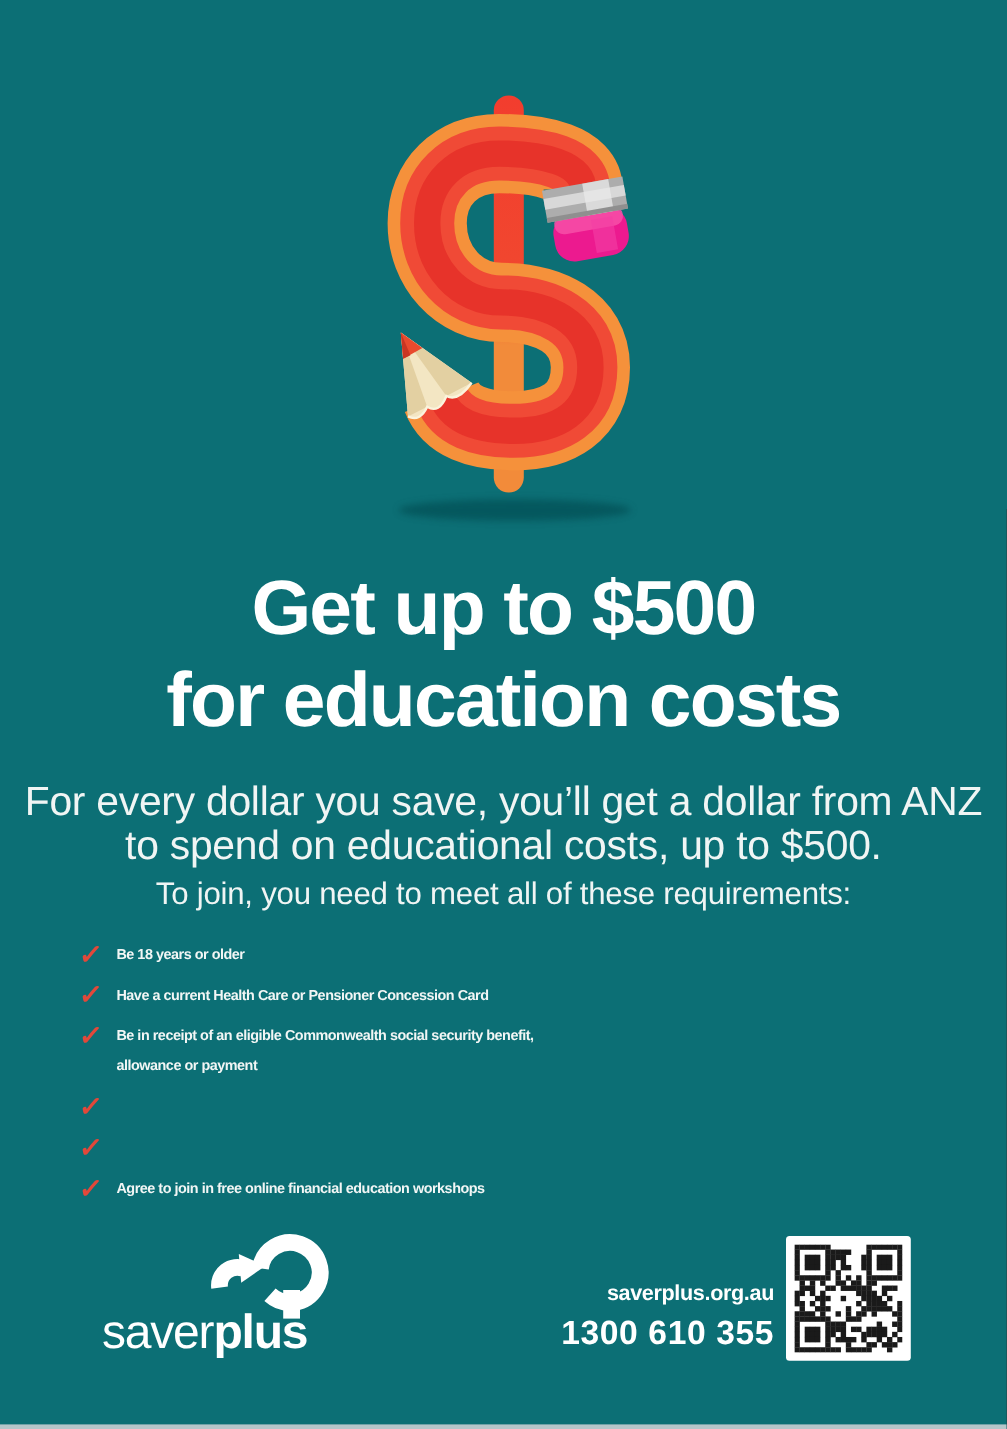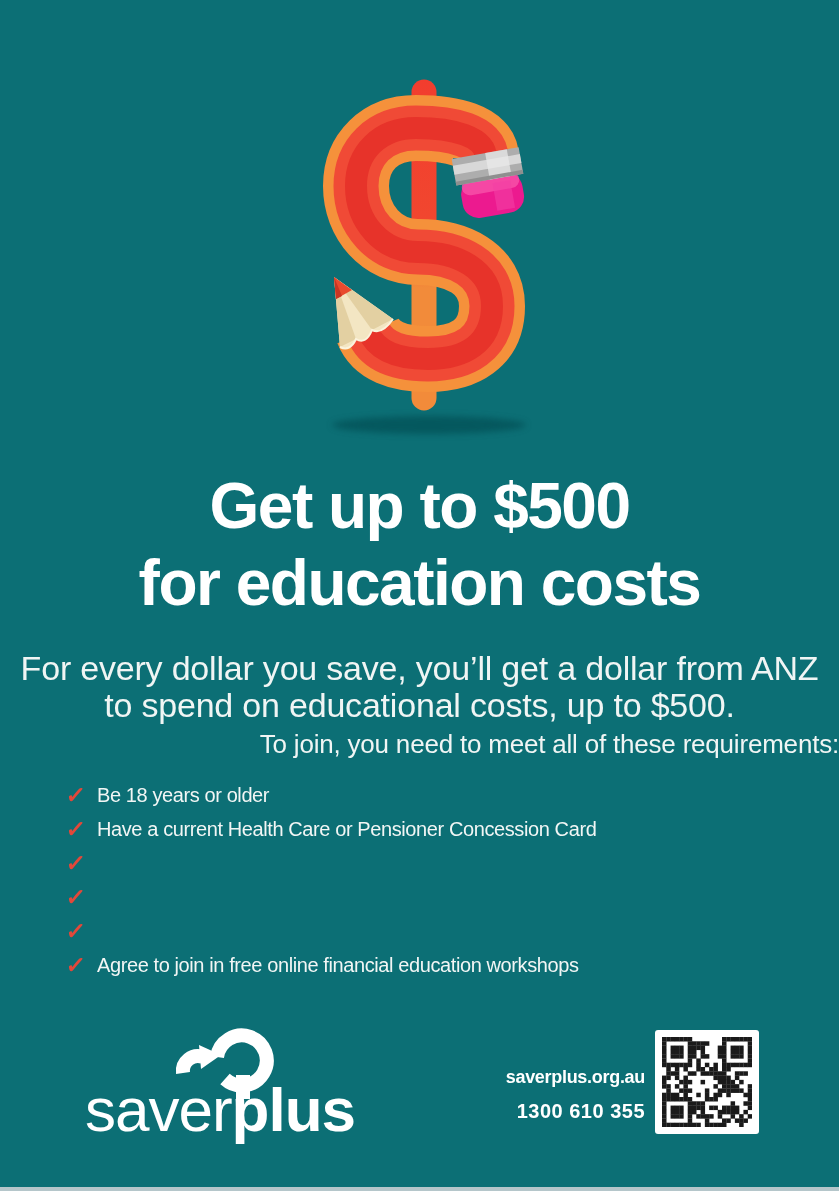--- a/index.html
+++ b/index.html
@@ -20,55 +20,56 @@
     white-space:pre-line;color:#ffffff;
   }
   .intro{
     position:absolute;top:650px;left:0;right:0;margin:0;
     text-align:center;
     font-size:34px;line-height:37px;font-weight:normal;
     white-space:pre-line;color:#F0F5F4;letter-spacing:-0.2px;
   }
   .req-heading{
     position:absolute;top:728px;left:0;right:0;margin:0;
-    text-align:right;
+    text-align:center;
     font-size:26px;line-height:32px;color:#F0F5F4;letter-spacing:-0.2px;
   }
   .checklist{
     position:absolute;top:783px;left:66px;right:30px;
     margin:0;padding:0;list-style:none;
   }
   .checklist li{
     display:flex;align-items:flex-start;
     margin-bottom:9px;
   }
   .check{
     flex:0 0 auto;
     color:#E2483A;
     font-size:23px;line-height:25px;
     width:31px;
     font-weight:bold;
     transform:skewX(-6deg);
   }
   .item-text{
-    font-size:20px;line-height:25px;color:#F2F6F5;
+    font-size:12px;line-height:25px;color:#F2F6F5;
     letter-spacing:-0.4px;
     white-space:pre-line;
+    font-weight:bold;
   }
   .footer-logo{position:absolute;left:85px;top:1085px;}
-  .logo-text{font-size:62px;line-height:50px;letter-spacing:-1px;color:#fff;}
+  .logo-text{font-size:40px;line-height:50px;letter-spacing:-1px;color:#fff;}
   .logo-text .saver{font-weight:normal;}
   .logo-text .plus{font-weight:bold;}
   .logo-icon{position:absolute;left:88px;top:-64px;width:130px;height:78px;}
   .contact{
     position:absolute;right:194px;top:1060px;
     text-align:right;font-weight:bold;color:#fff;
   }
   .contact .website{font-size:18px;line-height:34px;letter-spacing:-0.3px;}
-  .contact .phone{font-size:20px;line-height:34px;letter-spacing:0.5px;}
+  .contact .phone{font-size:28px;line-height:34px;letter-spacing:0.5px;}
   .qr-box{
     position:absolute;left:655px;top:1030px;
     width:104px;height:104px;background:#ffffff;border-radius:3px;
     display:flex;align-items:center;justify-content:center;
   }
   .bottom-edge{
     position:absolute;left:0;right:0;bottom:0;height:4px;
     background:#B5C6CA;
   }
 </style>
@@ -133,20 +134,22 @@
   <li>
       <span class="check">✓</span>
       <span class="item-text">Be 18 years or older</span>
     </li>
       <li>
       <span class="check">✓</span>
       <span class="item-text">Have a current Health Care or Pensioner Concession Card</span>
     </li>
       <li>
       <span class="check">✓</span>
+      <span class="item-text">Be in receipt of an eligible Commonwealth social security benefit,
+allowance or payment</span>
     </li>
       <li>
       <span class="check">✓</span>
     </li>
       <li>
       <span class="check">✓</span>
     </li>
       <li>
       <span class="check">✓</span>
       <span class="item-text">Agree to join in free online financial education workshops</span>

